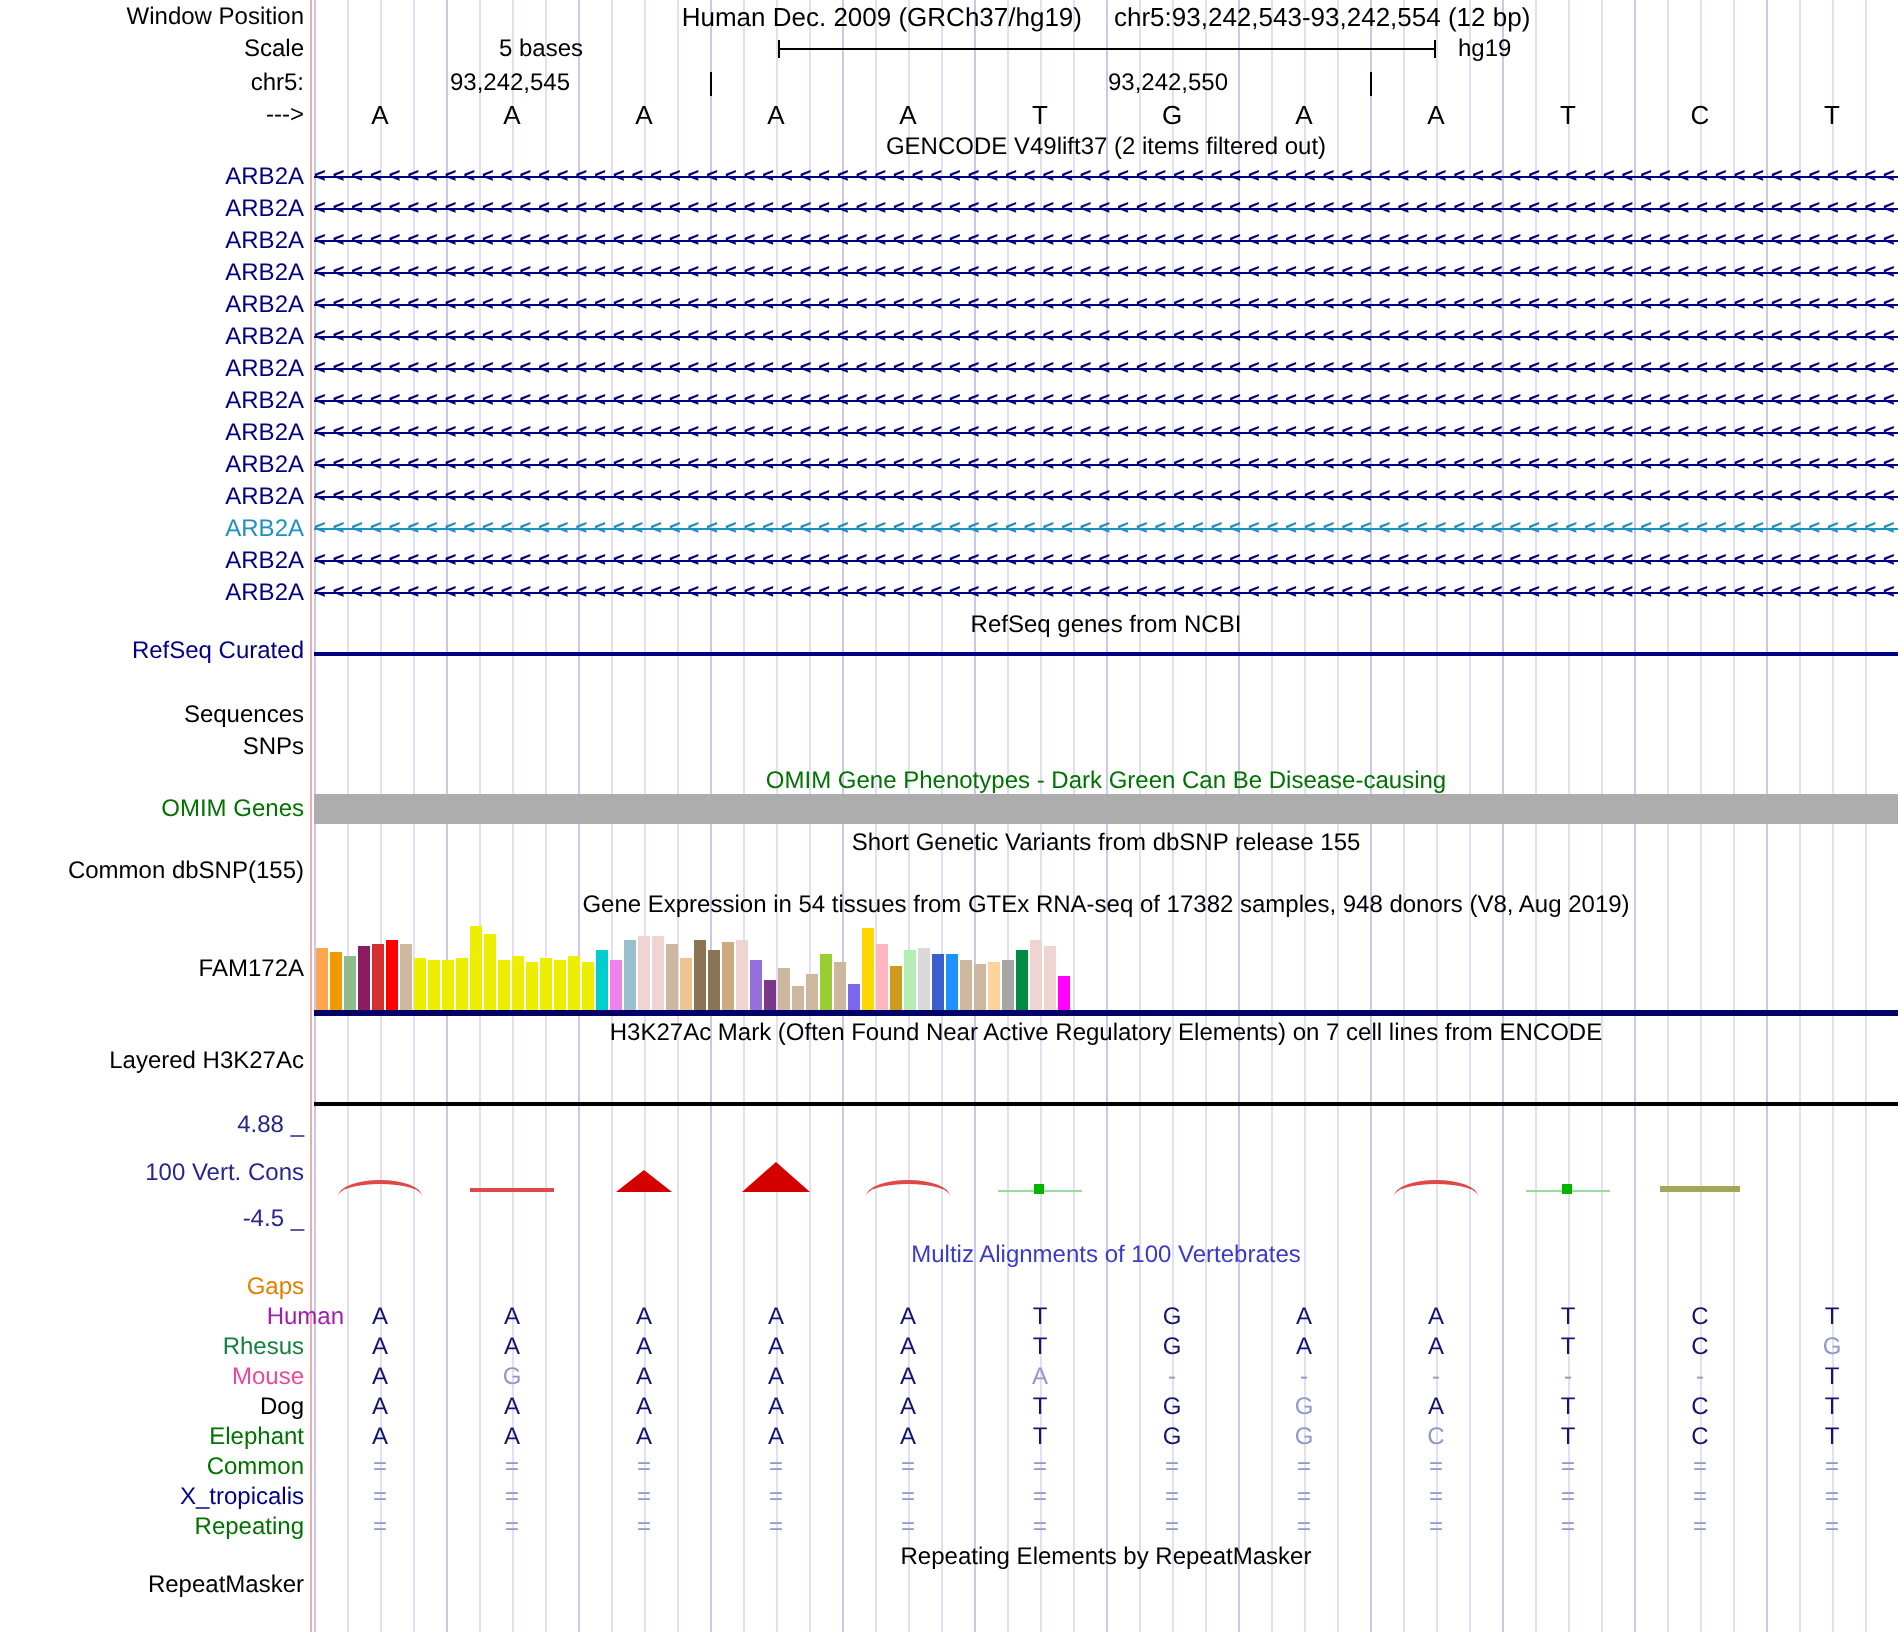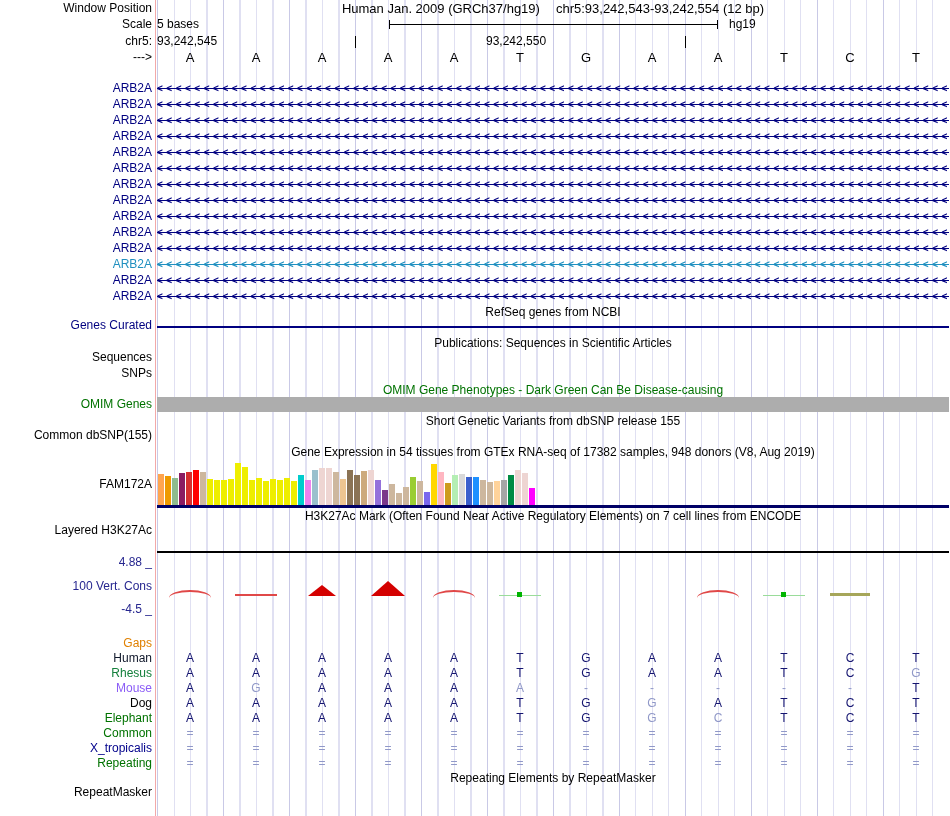--- a/index.html
+++ b/index.html
@@ -13,21 +13,21 @@
   .lbl{position:absolute;left:0;width:152px;text-align:right;font-size:12px;height:13px;
        line-height:13px;white-space:nowrap;}
   .ttl{position:absolute;left:157px;width:792px;text-align:center;font-size:12px;height:13px;
        line-height:13px;white-space:nowrap;}
   .hdrflex{position:absolute;left:157px;width:792px;top:2px;display:flex;justify-content:center;
            gap:16px;font-size:13px;line-height:14px;}
   .scale-line{position:absolute;left:389px;top:24px;width:329px;height:1px;background:#000;}
   .scale-line::before,.scale-line::after{content:'';position:absolute;top:-4px;width:1px;height:9px;background:#000;}
   .scale-line::before{left:0;}
   .scale-line::after{right:0;}
-  .coord{position:absolute;font-size:12px;height:13px;line-height:13px;text-align:left;}
+  .coord{position:absolute;font-size:12px;height:13px;line-height:13px;text-align:center;}
   .coord-tick{position:absolute;width:1px;height:12px;background:#000;top:36px;}
   .seqcell{position:absolute;width:66px;text-align:center;font-size:13px;height:14px;line-height:14px;}
   .gene-row{position:absolute;left:157px;width:792px;height:13px;overflow:hidden;}
   .gene-row::before{content:'';position:absolute;left:0;right:0;top:6px;height:1px;background:currentColor;}
   .gene-row .arrows{position:absolute;left:0;top:0;font-size:10px;font-weight:bold;
                     letter-spacing:3.5px;line-height:13px;white-space:nowrap;}
   .hline{position:absolute;left:157px;width:792px;}
   .mzcell{position:absolute;width:66px;text-align:center;font-size:12px;height:13px;line-height:13px;
           color:#151570;}
   .mzcell.faded{color:#9098c8;}
@@ -43,21 +43,21 @@
 </style>
 </head>
 <body>
 
 <div id="stage">
   <div class="grid"></div>
   <div class="pinkline"></div>
 
   <div class="lbl" style="top:2px">Window Position</div>
   <div class="hdrflex">
-    <span>Human Jan. 2009 (GRCh37/hg19)</span>
+    <span>Human Dec. 2009 (GRCh37/hg19)</span>
     <span>chr5:93,242,543-93,242,554 (12 bp)</span>
   </div>
 
   <div class="lbl" style="top:18px">Scale</div>
   <div class="coord" style="left:157px;width:227px;top:18px">5 bases</div>
   <div class="scale-line"></div>
   <div class="coord" style="left:729px;width:60px;top:18px;text-align:left">hg19</div>
 
   <div class="lbl" style="top:35px">chr5:</div>
   <div class="coord" style="left:157px;width:196px;top:35px">93,242,545</div>
@@ -74,20 +74,21 @@
       <div class="seqcell" style="left: 421px; top: 51px; position: absolute;">A</div>
       <div class="seqcell" style="left: 487px; top: 51px; position: absolute;">T</div>
       <div class="seqcell" style="left: 553px; top: 51px; position: absolute;">G</div>
       <div class="seqcell" style="left: 619px; top: 51px; position: absolute;">A</div>
       <div class="seqcell" style="left: 685px; top: 51px; position: absolute;">A</div>
       <div class="seqcell" style="left: 751px; top: 51px; position: absolute;">T</div>
       <div class="seqcell" style="left: 817px; top: 51px; position: absolute;">C</div>
       <div class="seqcell" style="left: 883px; top: 51px; position: absolute;">T</div>
     </div>
 
+  <div class="ttl" style="top:67px">GENCODE V49lift37 (2 items filtered out)</div>
   <div id="gene-rows">
       <div class="gene-row" style="top: 82px; color: rgb(0, 0, 128);">
         <span class="arrows">&lt;&lt;&lt;&lt;&lt;&lt;&lt;&lt;&lt;&lt;&lt;&lt;&lt;&lt;&lt;&lt;&lt;&lt;&lt;&lt;&lt;&lt;&lt;&lt;&lt;&lt;&lt;&lt;&lt;&lt;&lt;&lt;&lt;&lt;&lt;&lt;&lt;&lt;&lt;&lt;&lt;&lt;&lt;&lt;&lt;&lt;&lt;&lt;&lt;&lt;&lt;&lt;&lt;&lt;&lt;&lt;&lt;&lt;&lt;&lt;&lt;&lt;&lt;&lt;&lt;&lt;&lt;&lt;&lt;&lt;&lt;&lt;&lt;&lt;&lt;&lt;&lt;&lt;&lt;&lt;&lt;&lt;&lt;&lt;&lt;&lt;&lt;&lt;&lt;&lt;&lt;&lt;&lt;&lt;&lt;&lt;&lt;&lt;&lt;&lt;&lt;&lt;&lt;&lt;&lt;&lt;&lt;&lt;&lt;&lt;</span>
       </div>
       <div class="gene-row" style="top: 98px; color: rgb(0, 0, 128);">
         <span class="arrows">&lt;&lt;&lt;&lt;&lt;&lt;&lt;&lt;&lt;&lt;&lt;&lt;&lt;&lt;&lt;&lt;&lt;&lt;&lt;&lt;&lt;&lt;&lt;&lt;&lt;&lt;&lt;&lt;&lt;&lt;&lt;&lt;&lt;&lt;&lt;&lt;&lt;&lt;&lt;&lt;&lt;&lt;&lt;&lt;&lt;&lt;&lt;&lt;&lt;&lt;&lt;&lt;&lt;&lt;&lt;&lt;&lt;&lt;&lt;&lt;&lt;&lt;&lt;&lt;&lt;&lt;&lt;&lt;&lt;&lt;&lt;&lt;&lt;&lt;&lt;&lt;&lt;&lt;&lt;&lt;&lt;&lt;&lt;&lt;&lt;&lt;&lt;&lt;&lt;&lt;&lt;&lt;&lt;&lt;&lt;&lt;&lt;&lt;&lt;&lt;&lt;&lt;&lt;&lt;&lt;&lt;&lt;&lt;&lt;&lt;</span>
       </div>
       <div class="gene-row" style="top: 114px; color: rgb(0, 0, 128);">
         <span class="arrows">&lt;&lt;&lt;&lt;&lt;&lt;&lt;&lt;&lt;&lt;&lt;&lt;&lt;&lt;&lt;&lt;&lt;&lt;&lt;&lt;&lt;&lt;&lt;&lt;&lt;&lt;&lt;&lt;&lt;&lt;&lt;&lt;&lt;&lt;&lt;&lt;&lt;&lt;&lt;&lt;&lt;&lt;&lt;&lt;&lt;&lt;&lt;&lt;&lt;&lt;&lt;&lt;&lt;&lt;&lt;&lt;&lt;&lt;&lt;&lt;&lt;&lt;&lt;&lt;&lt;&lt;&lt;&lt;&lt;&lt;&lt;&lt;&lt;&lt;&lt;&lt;&lt;&lt;&lt;&lt;&lt;&lt;&lt;&lt;&lt;&lt;&lt;&lt;&lt;&lt;&lt;&lt;&lt;&lt;&lt;&lt;&lt;&lt;&lt;&lt;&lt;&lt;&lt;&lt;&lt;&lt;&lt;&lt;&lt;&lt;</span>
       </div>
@@ -120,24 +121,23 @@
       </div>
       <div class="gene-row" style="top: 274px; color: rgb(0, 0, 128);">
         <span class="arrows">&lt;&lt;&lt;&lt;&lt;&lt;&lt;&lt;&lt;&lt;&lt;&lt;&lt;&lt;&lt;&lt;&lt;&lt;&lt;&lt;&lt;&lt;&lt;&lt;&lt;&lt;&lt;&lt;&lt;&lt;&lt;&lt;&lt;&lt;&lt;&lt;&lt;&lt;&lt;&lt;&lt;&lt;&lt;&lt;&lt;&lt;&lt;&lt;&lt;&lt;&lt;&lt;&lt;&lt;&lt;&lt;&lt;&lt;&lt;&lt;&lt;&lt;&lt;&lt;&lt;&lt;&lt;&lt;&lt;&lt;&lt;&lt;&lt;&lt;&lt;&lt;&lt;&lt;&lt;&lt;&lt;&lt;&lt;&lt;&lt;&lt;&lt;&lt;&lt;&lt;&lt;&lt;&lt;&lt;&lt;&lt;&lt;&lt;&lt;&lt;&lt;&lt;&lt;&lt;&lt;&lt;&lt;&lt;&lt;&lt;</span>
       </div>
       <div class="gene-row" style="top: 290px; color: rgb(0, 0, 128);">
         <span class="arrows">&lt;&lt;&lt;&lt;&lt;&lt;&lt;&lt;&lt;&lt;&lt;&lt;&lt;&lt;&lt;&lt;&lt;&lt;&lt;&lt;&lt;&lt;&lt;&lt;&lt;&lt;&lt;&lt;&lt;&lt;&lt;&lt;&lt;&lt;&lt;&lt;&lt;&lt;&lt;&lt;&lt;&lt;&lt;&lt;&lt;&lt;&lt;&lt;&lt;&lt;&lt;&lt;&lt;&lt;&lt;&lt;&lt;&lt;&lt;&lt;&lt;&lt;&lt;&lt;&lt;&lt;&lt;&lt;&lt;&lt;&lt;&lt;&lt;&lt;&lt;&lt;&lt;&lt;&lt;&lt;&lt;&lt;&lt;&lt;&lt;&lt;&lt;&lt;&lt;&lt;&lt;&lt;&lt;&lt;&lt;&lt;&lt;&lt;&lt;&lt;&lt;&lt;&lt;&lt;&lt;&lt;&lt;&lt;&lt;&lt;</span>
       </div>
     </div>
 
   <div class="ttl" style="top:306px">RefSeq genes from NCBI</div>
-  <div class="lbl" style="top:319px;color:#000080">Genes Curated</div>
+  <div class="lbl" style="top:319px;color:#000080">RefSeq Curated</div>
   <div class="hline" style="top:326px;height:2px;background:#000080"></div>
 
-  <div class="ttl" style="top:337px">Publications: Sequences in Scientific Articles</div>
   <div class="lbl" style="top:351px">Sequences</div>
   <div class="lbl" style="top:367px">SNPs</div>
 
   <div class="ttl" style="top:384px;color:#007200">OMIM Gene Phenotypes - Dark Green Can Be Disease-causing</div>
   <div class="lbl" style="top:398px;color:#007200">OMIM Genes</div>
   <div class="hline" style="top:397px;height:15px;background:#ADADAD"></div>
 
   <div class="ttl" style="top:415px">Short Genetic Variants from dbSNP release 155</div>
   <div class="lbl" style="top:429px">Common dbSNP(155)</div>
 
@@ -215,20 +215,21 @@
       <div class="cm cm-tri" style="left: 371px; top: 581px; border-left: 17px solid transparent; border-right: 17px solid transparent; border-bottom: 15px solid rgb(212, 0, 0);"></div>
       <div class="cm cm-bump" style="left: 433px; top: 590px;"></div>
       <div class="cm cm-gline" style="left: 499px; top: 595px;"></div>
       <div class="cm cm-gdot" style="left: 517px; top: 592px;"></div>
       <div class="cm cm-bump" style="left: 697px; top: 590px;"></div>
       <div class="cm cm-gline" style="left: 763px; top: 595px;"></div>
       <div class="cm cm-gdot" style="left: 781px; top: 592px;"></div>
       <div class="cm cm-olive" style="left: 830px; top: 593px;"></div>
     </div>
 
+  <div class="ttl" style="top:621px;color:#3A3AC8">Multiz Alignments of 100 Vertebrates</div>
   <div id="multiz-rows">
       <div class="mzcell" style="left: 157px; top: 652px; position: absolute;">A</div>
       <div class="mzcell" style="left: 223px; top: 652px; position: absolute;">A</div>
       <div class="mzcell" style="left: 289px; top: 652px; position: absolute;">A</div>
       <div class="mzcell" style="left: 355px; top: 652px; position: absolute;">A</div>
       <div class="mzcell" style="left: 421px; top: 652px; position: absolute;">A</div>
       <div class="mzcell" style="left: 487px; top: 652px; position: absolute;">T</div>
       <div class="mzcell" style="left: 553px; top: 652px; position: absolute;">G</div>
       <div class="mzcell" style="left: 619px; top: 652px; position: absolute;">A</div>
       <div class="mzcell" style="left: 685px; top: 652px; position: absolute;">A</div>
@@ -331,21 +332,21 @@
     <div class="lbl" style="top: 162px; color: rgb(0, 0, 128);">ARB2A</div>
     <div class="lbl" style="top: 178px; color: rgb(0, 0, 128);">ARB2A</div>
     <div class="lbl" style="top: 194px; color: rgb(0, 0, 128);">ARB2A</div>
     <div class="lbl" style="top: 210px; color: rgb(0, 0, 128);">ARB2A</div>
     <div class="lbl" style="top: 226px; color: rgb(0, 0, 128);">ARB2A</div>
     <div class="lbl" style="top: 242px; color: rgb(0, 0, 128);">ARB2A</div>
     <div class="lbl" style="top: 258px; color: rgb(32, 144, 192);">ARB2A</div>
     <div class="lbl" style="top: 274px; color: rgb(0, 0, 128);">ARB2A</div>
     <div class="lbl" style="top: 290px; color: rgb(0, 0, 128);">ARB2A</div>
     <div class="lbl" style="top: 637px; color: rgb(224, 128, 0);">Gaps</div>
-    <div class="lbl" style="top: 652px; color: #0f172a;">Human</div>
+    <div class="lbl" style="top: 652px; color: #a21caf; padding-left: 20px;">Human</div>
     <div class="lbl" style="top: 667px; color: #15803d;">Rhesus</div>
-    <div class="lbl" style="top: 682px; color: #8b5cf6;">Mouse</div>
+    <div class="lbl" style="top: 682px; color: #ec4899;">Mouse</div>
     <div class="lbl" style="top: 697px; color: rgb(0, 0, 0);">Dog</div>
     <div class="lbl" style="top: 712px; color: rgb(0, 114, 0);">Elephant</div>
     <div class="lbl" style="top: 727px; color: rgb(0, 114, 0);">Common</div>
     <div class="lbl" style="top: 742px; color: rgb(0, 0, 139);">X_tropicalis</div>
     <div class="lbl" style="top: 757px; color: rgb(0, 114, 0);">Repeating</div>
   </div>
 
 </body></html>

